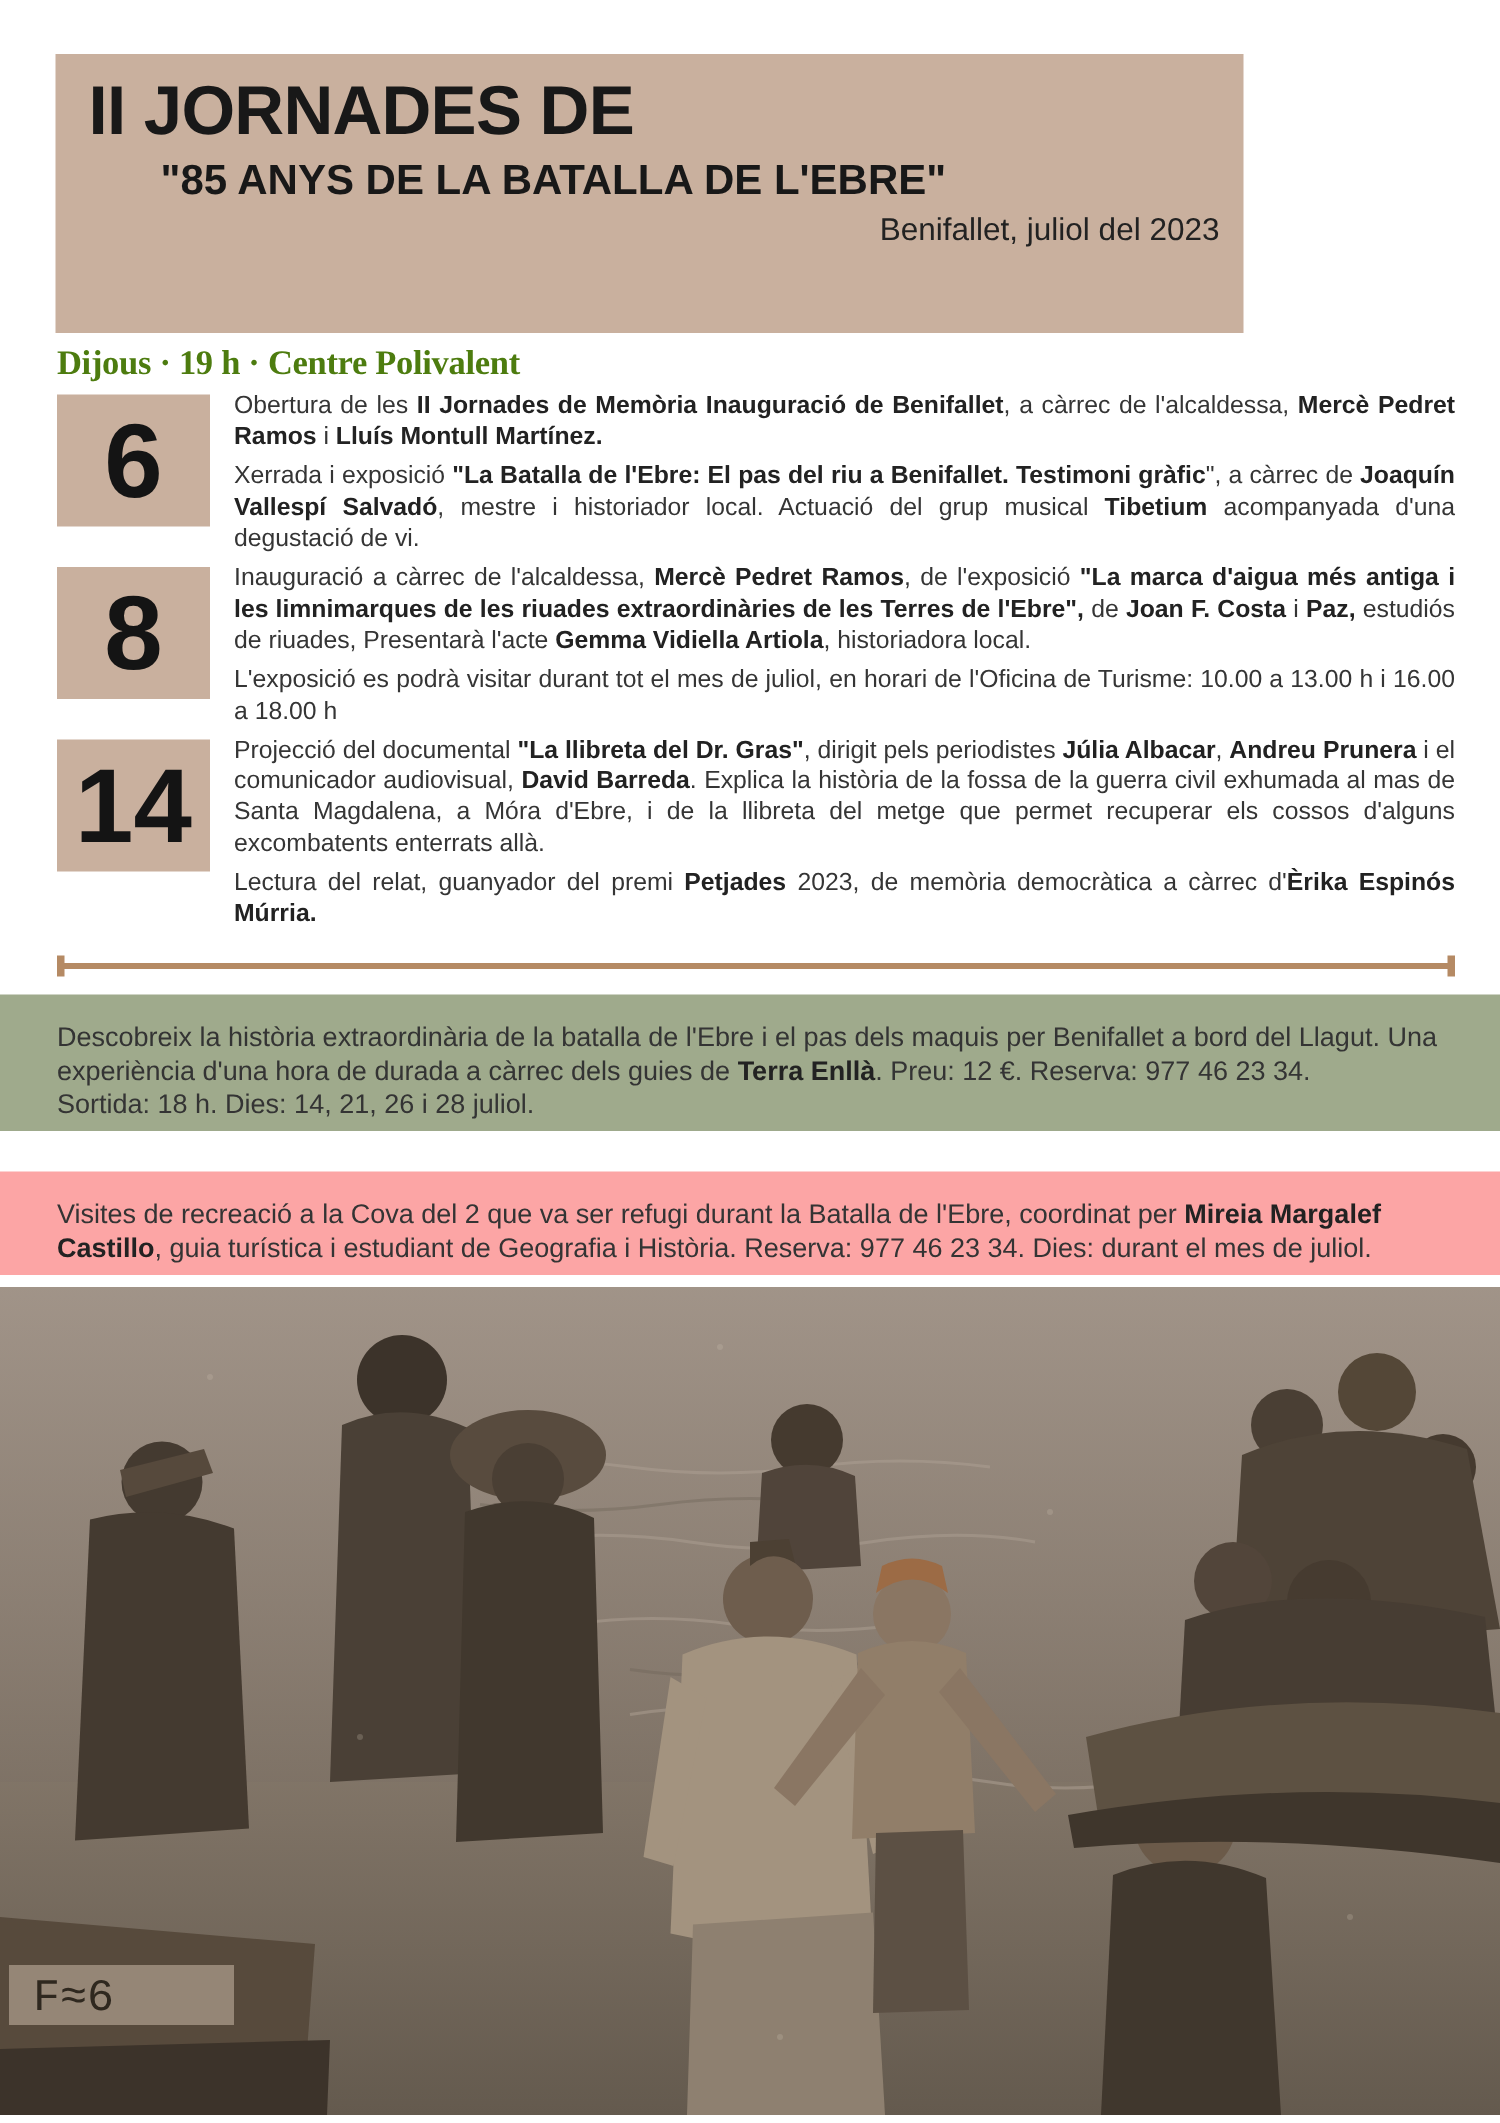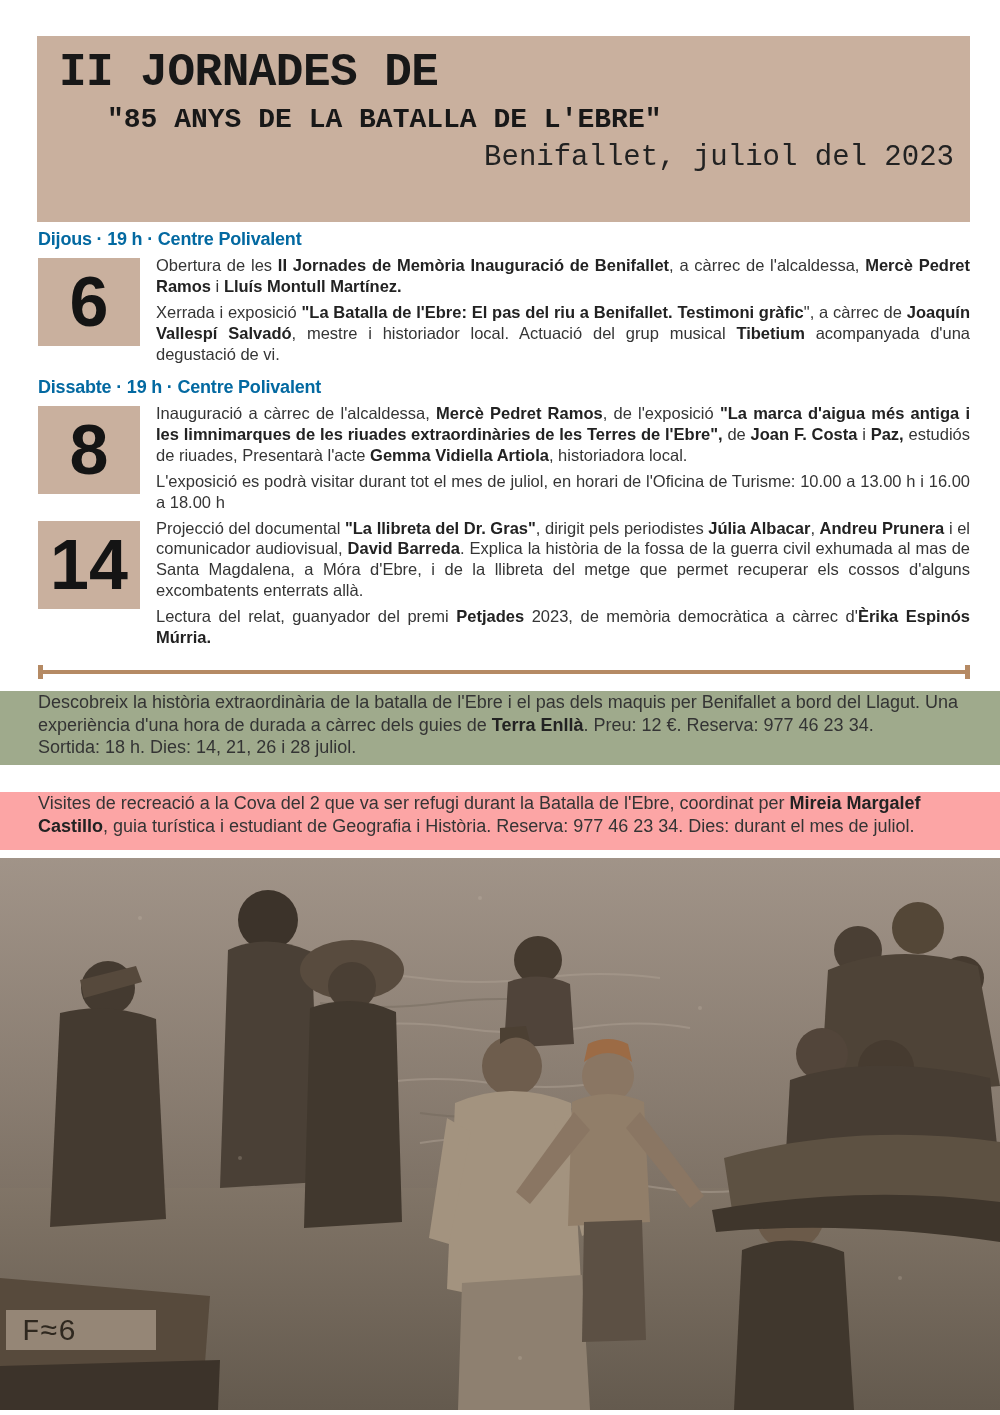--- a/index.html
+++ b/index.html
@@ -9,43 +9,42 @@
     background:#ffffff;
     font-family:"Liberation Sans", sans-serif;
     color:#333;
     overflow:hidden;
     position:relative;
   }
 
   
   .title-block {
     margin:36px 30px 0 37px;
-    width:933px; height:186px;
+    width:792px; height:186px;
     background:#c9b09e;
     padding:14px 14px 0 22px;
-    font-family:Liberation Mono, monospace;
   }
   .title-line {
     font-size:46px; font-weight:800; line-height:1.04;
     letter-spacing:-0.5px; color:#181818; white-space:nowrap;
   }
   .title-sub {
     font-size:28px; font-weight:800; color:#181818;
     margin:6px 0 0 48px; white-space:nowrap;
   }
   .title-date {
-    text-align:right; font-size:29px; font-weight:400;
+    text-align:right; font-size:21px; font-weight:400;
     color:#222; margin-top:6px; padding-right:2px;
   }
 
   
   .events { margin:6px 30px 0 38px; width:932px; }
   .event-header {
-    font-size:18px; font-weight:800; color:#0369a1;
-    margin:7px 0 5px 0; letter-spacing:-0.2px;
+    font-size:23px; font-weight:800; color:#4d7c0f;
+    margin:7px 0 5px 0; letter-spacing:-0.2px;font-family:Liberation Serif, serif;
   }
   .event-row { display:flex; gap:16px; align-items:flex-start; }
   .day-box {
     flex:none; width:102px; height:88px; margin-top:3px;
     background:#c9b09e; display:flex; align-items:center; justify-content:center;
   }
   .day-num { font-size:70px; font-weight:800; color:#141414; line-height:1; }
   .event-body {
     flex:1; font-size:16.5px; line-height:1.27;
     text-align:justify; color:#353535;
@@ -57,21 +56,21 @@
   .divider { position:relative; margin:12px 30px 0 38px; height:14px; }
   .divider .line { position:absolute; left:2px; right:2px; top:5px; height:4px; background:#b58a64; }
   .divider::before, .divider::after {
     content:""; position:absolute; top:0; width:5px; height:14px; background:#b58a64;
   }
   .divider::before { left:0; }
   .divider::after { right:0; }
 
   
   .band {
-    width:1000px; padding:0 28px 7px 38px;
+    width:1000px; padding:17px 28px 7px 38px;
     font-size:18px; line-height:1.24; color:#343434;
   }
   .band p { margin:0; }
   .band-green { background:#9faa8c; margin-top:12px; min-height:70px; }
   .band-peach { background:#fca5a5; margin-top:27px; min-height:58px; }
 
   
   .photo-wrap { margin-top:8px; width:1000px; height:552px; overflow:hidden; }
   .photo-wrap svg { display:block; }
 </style>
@@ -93,21 +92,20 @@
         <span class="day-num">6</span>
       </div>
       <div class="event-body">
         <p><span>Obertura de les </span><b>II Jornades de Memòria Inauguració de Benifallet</b><span>, a càrrec de l'alcaldessa, </span><b>Mercè Pedret Ramos</b><span> i </span><b>Lluís Montull Martínez.</b></p>
         <p><span>Xerrada i exposició </span><b>"La Batalla de l'Ebre: El pas del riu a Benifallet. Testimoni gràfic</b><span>", a càrrec de </span><b>Joaquín Vallespí Salvadó</b><span>, mestre i historiador local. Actuació del grup musical </span><b>Tibetium</b><span> acompanyada d'una degustació de vi.</span></p>
       </div>
     </div>
   </div>
 
   <div>
-    <div class="event-header">Dissabte · 19 h · Centre Polivalent</div>
     <div class="event-row">
       <div class="day-box">
         <span class="day-num">8</span>
       </div>
       <div class="event-body">
         <p><span>Inauguració a càrrec de l'alcaldessa, </span><b>Mercè Pedret Ramos</b><span>, de l'exposició </span><b>"La marca d'aigua més antiga i les limnimarques de les riuades extraordinàries de les Terres de l'Ebre",</b><span>  de </span><b>Joan F. Costa</b><span> i </span><b>Paz,</b><span> estudiós de riuades,  Presentarà l'acte </span><b>Gemma Vidiella Artiola</b><span>, historiadora local.</span></p>
         <p><span>L'exposició es podrà visitar durant tot el mes de juliol, en horari de l'Oficina de Turisme: 10.00 a 13.00 h i 16.00 a 18.00 h</span></p>
       </div>
     </div>
   </div>

